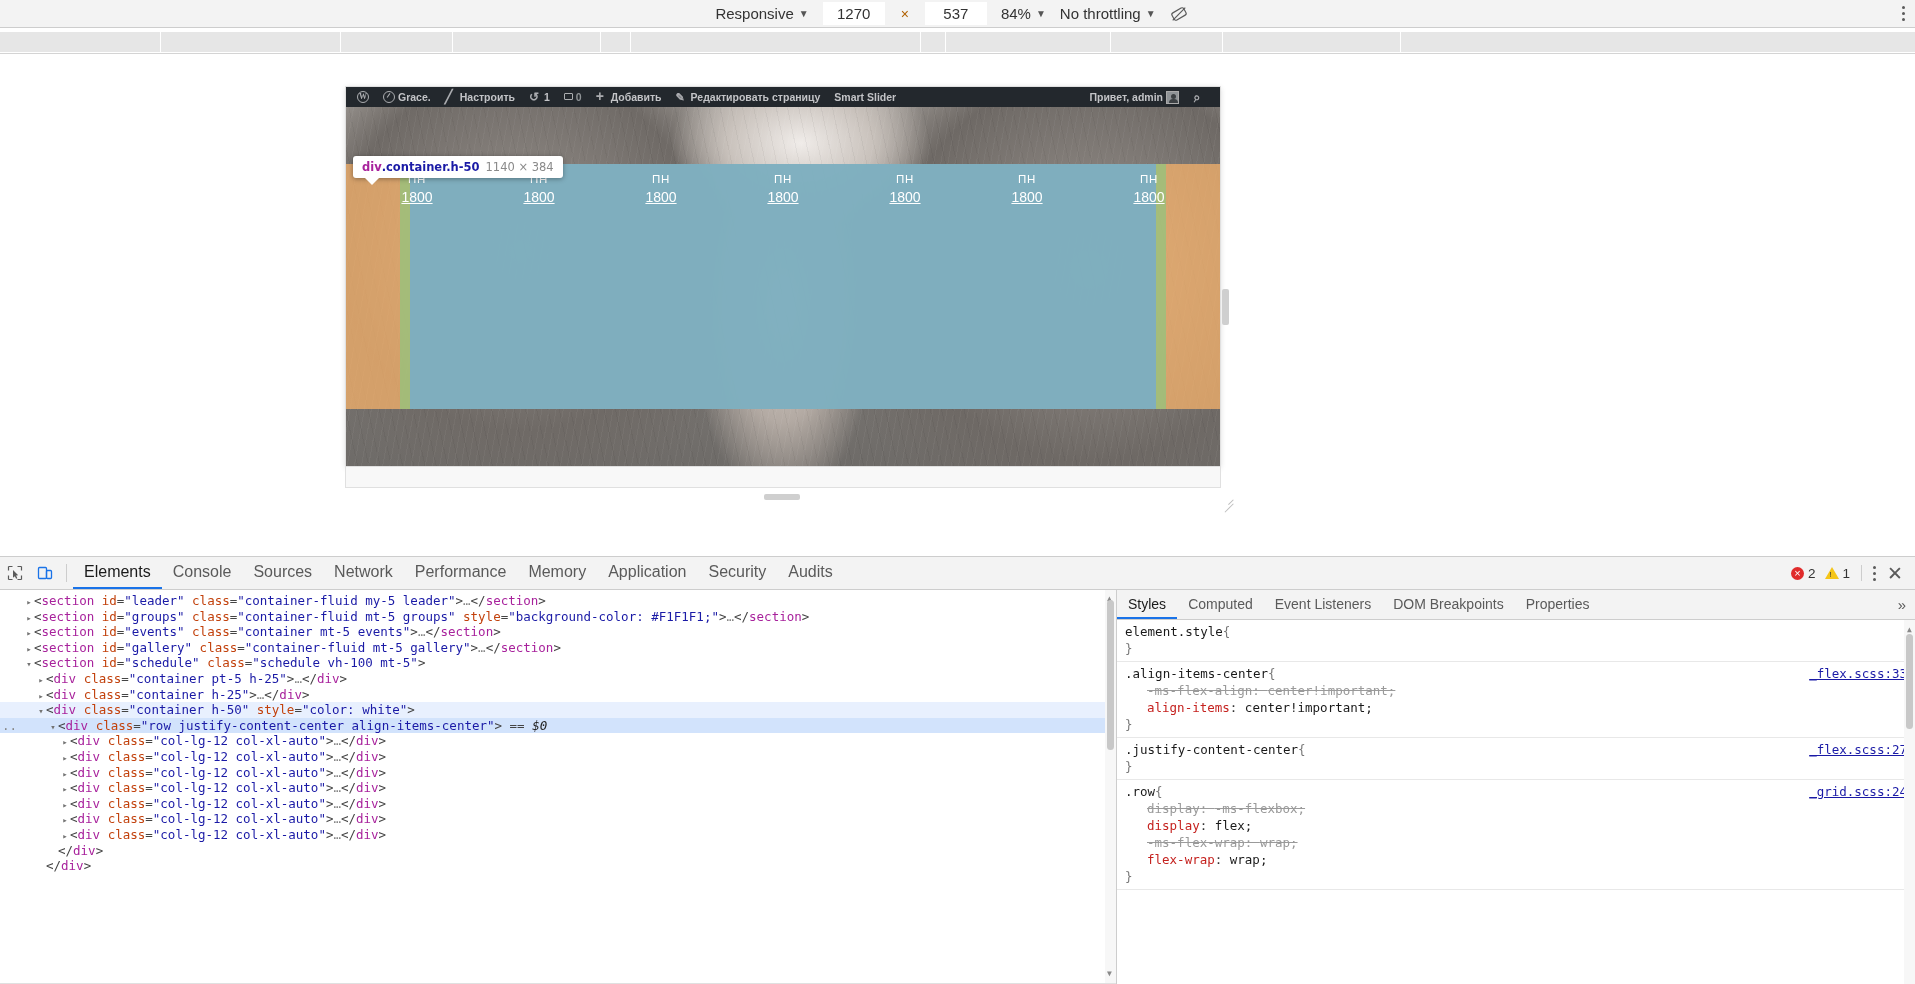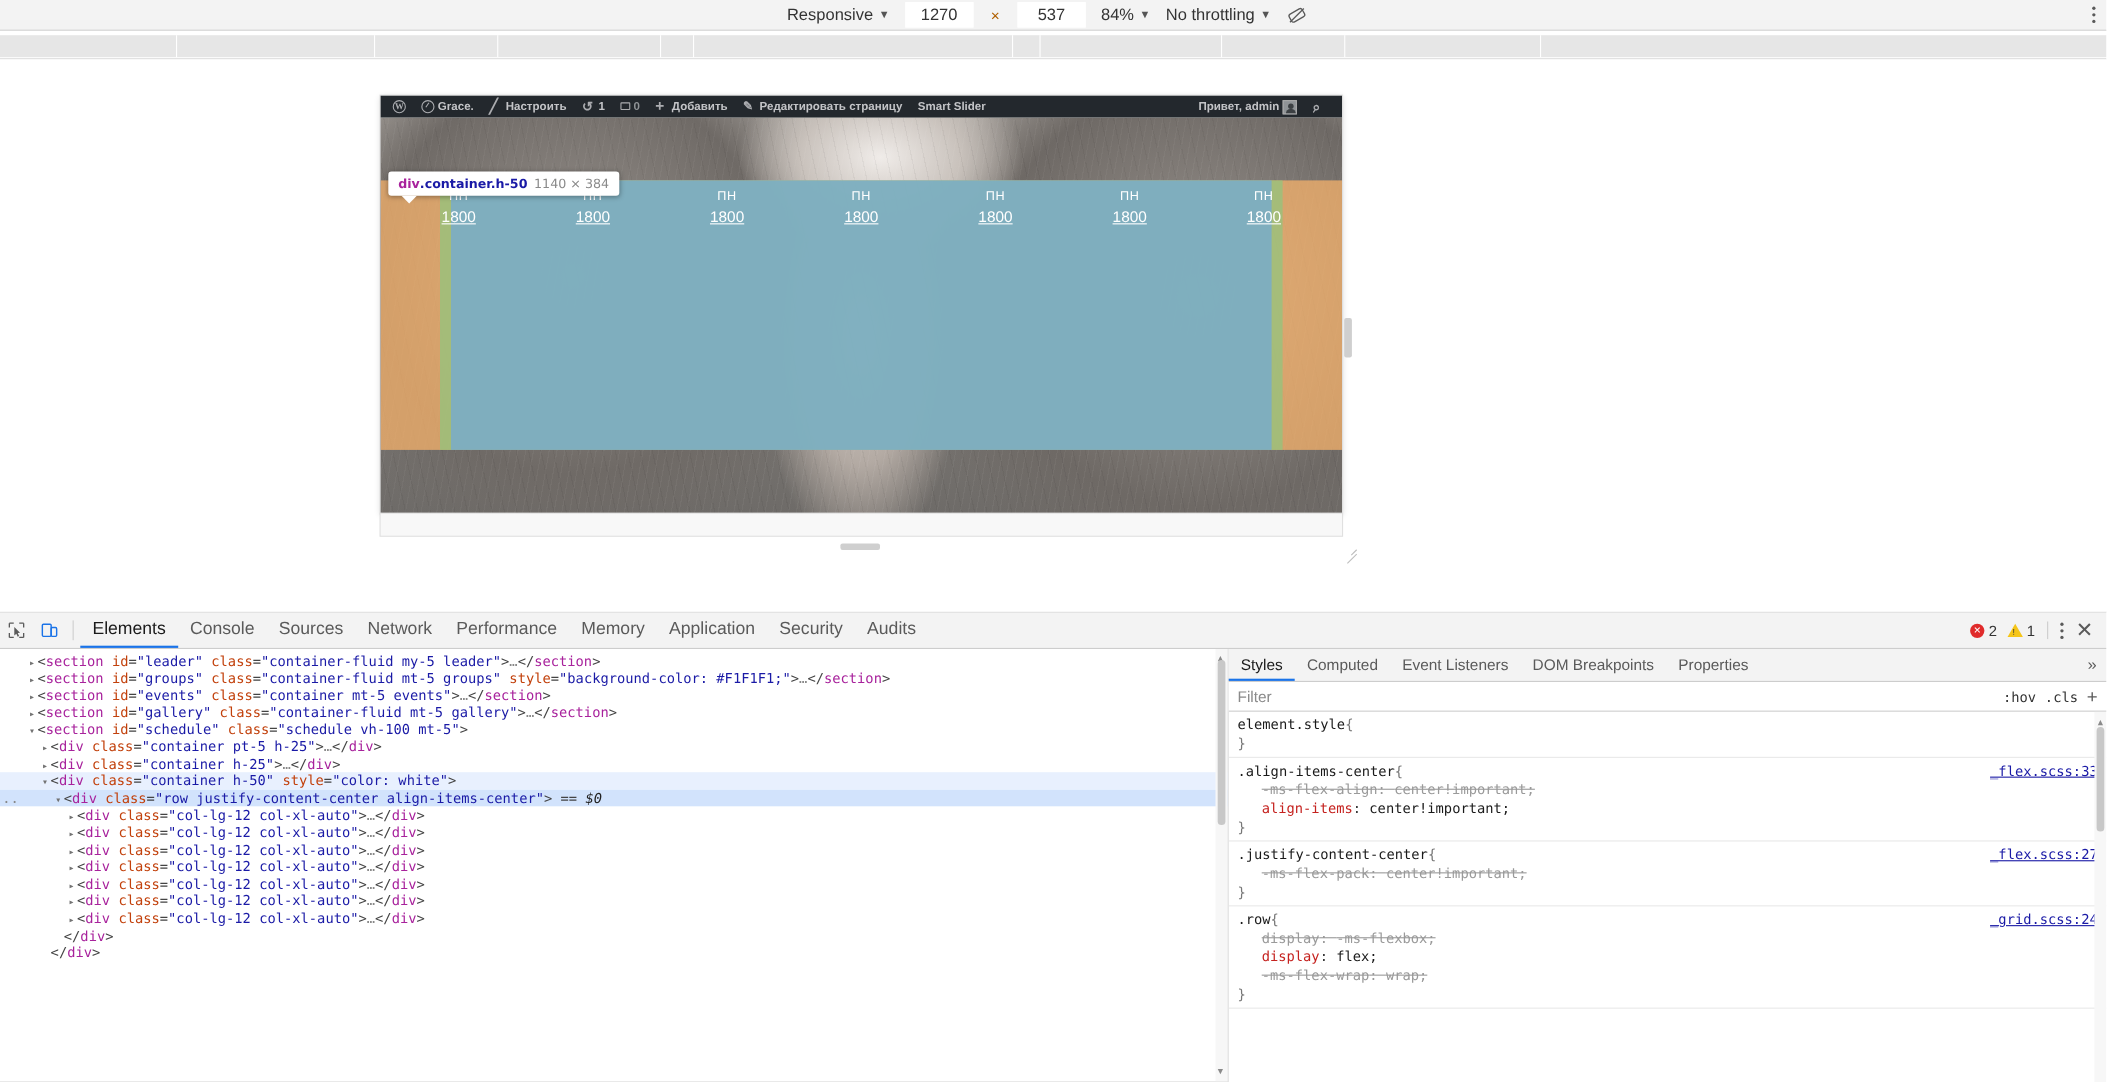--- a/index.html
+++ b/index.html
@@ -463,26 +463,20 @@
 
     <div id="styles-pane">
       <div id="styles-tabs">
           <div class="st-tab active">Styles</div>
           <div class="st-tab">Computed</div>
           <div class="st-tab">Event Listeners</div>
           <div class="st-tab">DOM Breakpoints</div>
           <div class="st-tab">Properties</div>
           <div class="st-more">»</div>
         </div>
-      <div id="filter-row">
-        <input id="filter-input" placeholder="Filter" style="">
-        <span class="f-btn">:hov</span>
-        <span class="f-btn">.cls</span>
-        <span class="f-plus">+</span>
-      </div>
       <div id="rules">
         <div class="rule">
             <div class="sel-line">
               <span class="selector">element.style</span>
               <span class="brace"> {</span>
             </div>
             <div class="brace">}</div>
           </div>
           <div class="rule">
             <div class="sel-line">
@@ -493,32 +487,32 @@
             <div class="decl off"><span class="prop">-ms-flex-align</span><span>: </span><span class="val">center!important;</span></div>
             <div class="decl"><span class="prop">align-items</span><span>: </span><span class="val">center!important;</span></div>
             <div class="brace">}</div>
           </div>
           <div class="rule">
             <div class="sel-line">
               <span class="selector">.justify-content-center</span>
               <span class="brace"> {</span>
               <span class="origin">_flex.scss:27</span>
             </div>
-            <div class="decl off"><span class="prop">-ms-flex-pack</span><span>: </span><span class="val">center!important;</span></div>
             <div class="brace">}</div>
           </div>
           <div class="rule">
             <div class="sel-line">
               <span class="selector">.row</span>
               <span class="brace"> {</span>
               <span class="origin">_grid.scss:24</span>
             </div>
             <div class="decl off"><span class="prop">display</span><span>: </span><span class="val">-ms-flexbox;</span></div>
             <div class="decl"><span class="prop">display</span><span>: </span><span class="val">flex;</span></div>
             <div class="decl off"><span class="prop">-ms-flex-wrap</span><span>: </span><span class="val">wrap;</span></div>
+            <div class="decl"><span class="prop">flex-wrap</span><span>: </span><span class="val">wrap;</span></div>
             <div class="brace">}</div>
           </div>
           <div id="rules-scroll">
           <div class="ar" style="top:1px">▲</div>
           <div class="thumb"></div>
 
         </div>
       </div>
     </div>
 

